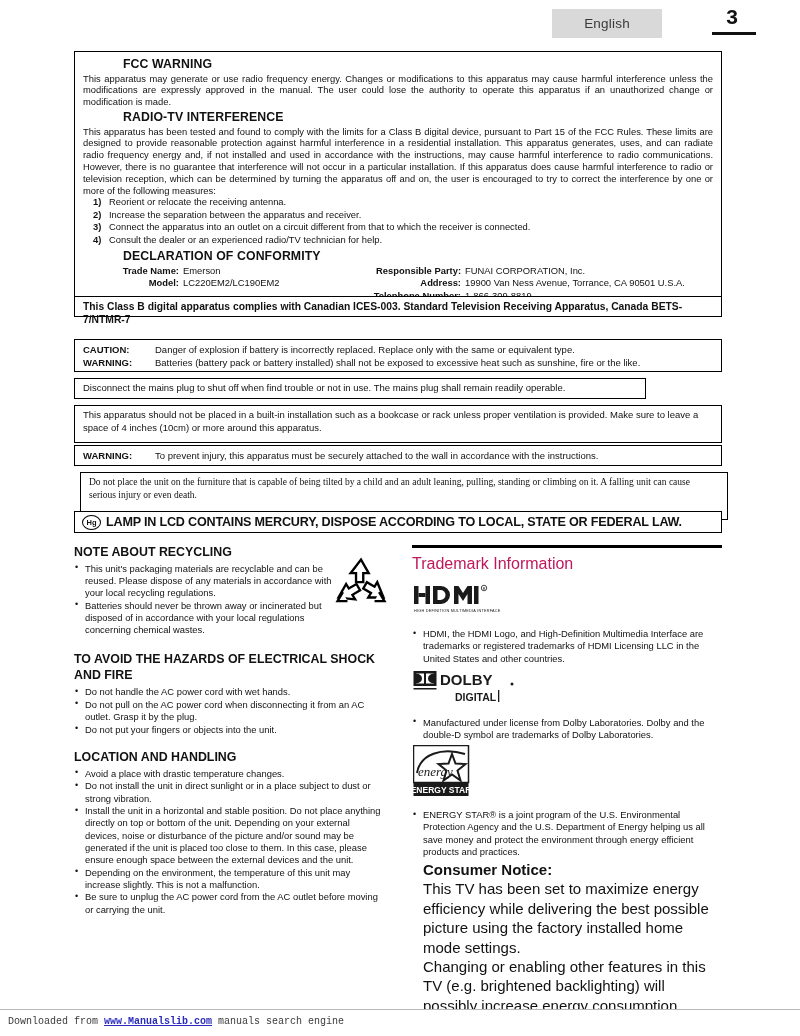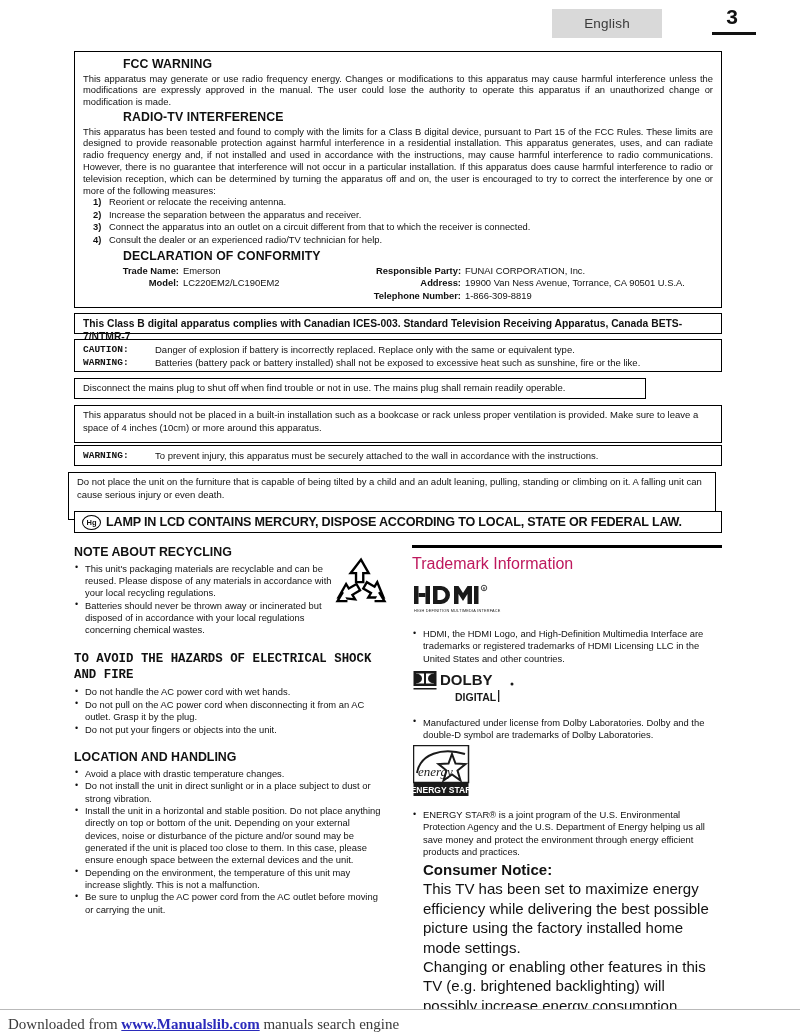--- a/index.html
+++ b/index.html
@@ -65,21 +65,21 @@
   .doc-left .val{padding-left:4px;}
   .doc-right{flex:1;display:flex;}
   .doc-right .lab{font-weight:bold;text-align:right;width:128px;}
   .doc-right .val{padding-left:4px;}
 
   .kv{font-size:9.5px;line-height:1.35;}
 
   .oneline{font-size:10.3px;font-weight:bold;line-height:1.3;}
 
   .cw-row{display:flex;font-size:9.5px;line-height:1.38;}
-  .cw-row .k{font-weight:bold;width:72px;flex:none;font-family:Liberation Mono, monospace;}
+  .cw-row .k{font-weight:bold;width:72px;flex:none;}
   .cw-row .v{flex:1;}
 
   .mercury{
     font-size:12.6px;font-weight:bold;letter-spacing:-0.2px;
     display:flex;align-items:center;gap:5px;line-height:1.2;
   }
   .hg{
     display:inline-flex;align-items:center;justify-content:center;
     width:17px;height:13px;border:1.4px solid #000;border-radius:50%;
     font-size:7.5px;font-weight:bold;letter-spacing:0;flex:none;
@@ -115,22 +115,22 @@
 
   .recycle{position:absolute;left:332px;top:556px;}
 
   
   .footer{
     position:absolute;left:0;bottom:0;width:800px;height:26px;
     border-top:1px solid #b9b9b9;background:#fff;
   }
   .footer-txt{
     position:absolute;left:8px;top:6px;
-    font-family:Liberation Serif, serif;
-    font-size:15px;color:#3b3b3b;
+    font-family:Liberation Mono, monospace;
+    font-size:10px;color:#3b3b3b;
   }
   .footer-txt a{color:#2b2bbb;text-decoration:underline;font-weight:bold;}
 </style>
 </head>
 <body>
 
 <div class="page">
 
   <div class="header">
     <div class="lang-tab">English</div>
@@ -180,21 +180,21 @@
           <div class="doc-left"></div>
           <div class="doc-right">
             <span class="lab">Telephone Number:</span>
             <span class="val">1-866-309-8819</span>
           </div>
         </div>
       </div>
     </div>
   </div>
 
-  <div class="box" style="left:74px;top:313px;width:648px;height:21px;">
+  <div class="box" style="left:74px;top:296px;width:648px;height:21px;">
     <div class="box-inner" style="padding:3px 8px;">
       <div class="oneline">This Class B digital apparatus complies with Canadian ICES-003.  Standard Television Receiving Apparatus, Canada BETS-7/NTMR-7</div>
     </div>
   </div>
 
   <div class="box" style="left:74px;top:339px;width:648px;height:33px;">
     <div class="box-inner" style="padding:3px 8px;">
       <div class="cw-row">
         <span class="k">CAUTION:</span>
         <span class="v">Danger of explosion if battery is incorrectly replaced. Replace only with the same or equivalent type.</span>
@@ -220,21 +220,21 @@
 
   <div class="box" style="left:74px;top:445px;width:648px;height:21px;">
     <div class="box-inner" style="padding:3px 8px;">
       <div class="cw-row">
         <span class="k">WARNING:</span>
         <span class="v">To prevent injury, this apparatus must be securely attached to the wall in accordance with the instructions.</span>
       </div>
     </div>
   </div>
 
-  <div class="box" style="left:68px;top:472px;width:648px;height:48px;">
+  <div class="box" style="left:80px;top:472px;width:648px;height:48px;font-family:Liberation Serif, serif;">
     <div class="box-inner" style="padding:3px 8px;">
       <div class="kv">Do not place the unit on the furniture that is capable of being tilted by a child and an adult leaning, pulling, standing or climbing on it. A falling unit can cause serious injury or even death.</div>
     </div>
   </div>
 
   <div class="box" style="left:74px;top:511px;width:648px;height:22px;">
     <div class="box-inner" style="padding:3px 7px;">
       <div class="mercury">
         <span class="hg">Hg</span>
         <span>LAMP IN LCD CONTAINS MERCURY, DISPOSE ACCORDING TO LOCAL, STATE OR FEDERAL LAW.</span>
@@ -253,21 +253,21 @@
   </div>
 
   <div class="col-left">
 
     <h2 class="head">NOTE ABOUT RECYCLING</h2>
     <ul class="bl" style="width:268px;">
       <li>This unit's packaging materials are recyclable and can be reused. Please dispose of any materials in accordance with your local recycling regulations.</li>
       <li>Batteries should never be thrown away or incinerated but disposed of in accordance with your local regulations concerning chemical wastes.</li>
     </ul>
 
-    <h2 class="head" style="margin-top:16px;font-family:Liberation Mono, monospace;">TO AVOID THE HAZARDS OF ELECTRICAL SHOCK AND FIRE</h2>
+    <h2 class="head" style="margin-top:16px;">TO AVOID THE HAZARDS OF ELECTRICAL SHOCK AND FIRE</h2>
     <ul class="bl">
       <li>Do not handle the AC power cord with wet hands.</li>
       <li>Do not pull on the AC power cord when disconnecting it from an AC outlet. Grasp it by the plug.</li>
       <li>Do not put your fingers or objects into the unit.</li>
     </ul>
 
     <h2 class="head" style="margin-top:14px;">LOCATION AND HANDLING</h2>
     <ul class="bl">
       <li>Avoid a place with drastic temperature changes.</li>
       <li>Do not install the unit in direct sunlight or in a place subject to dust or strong vibration.</li>

